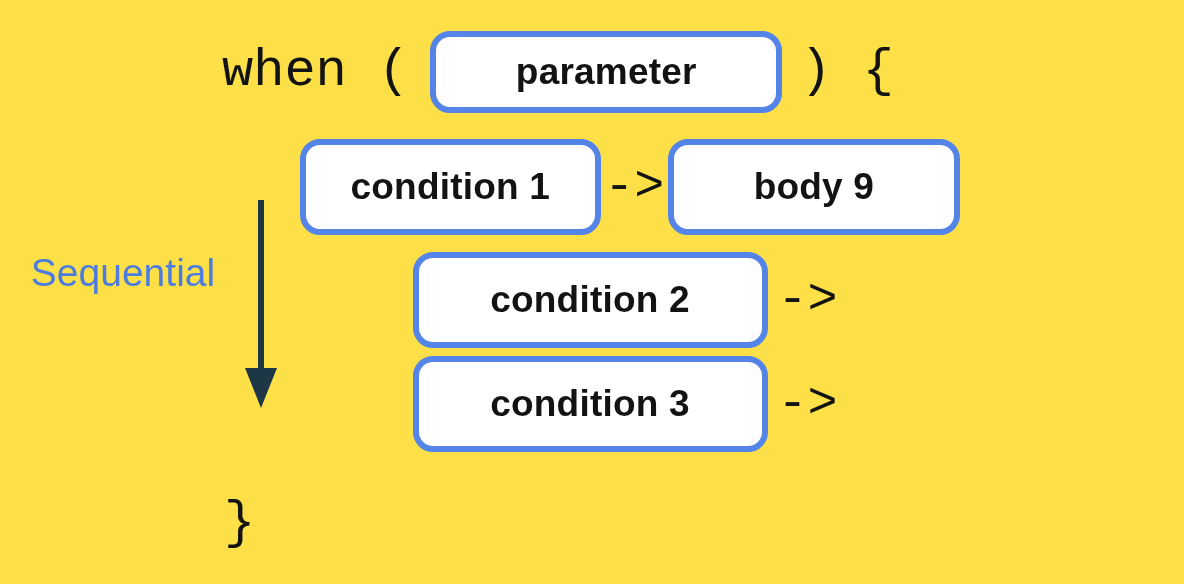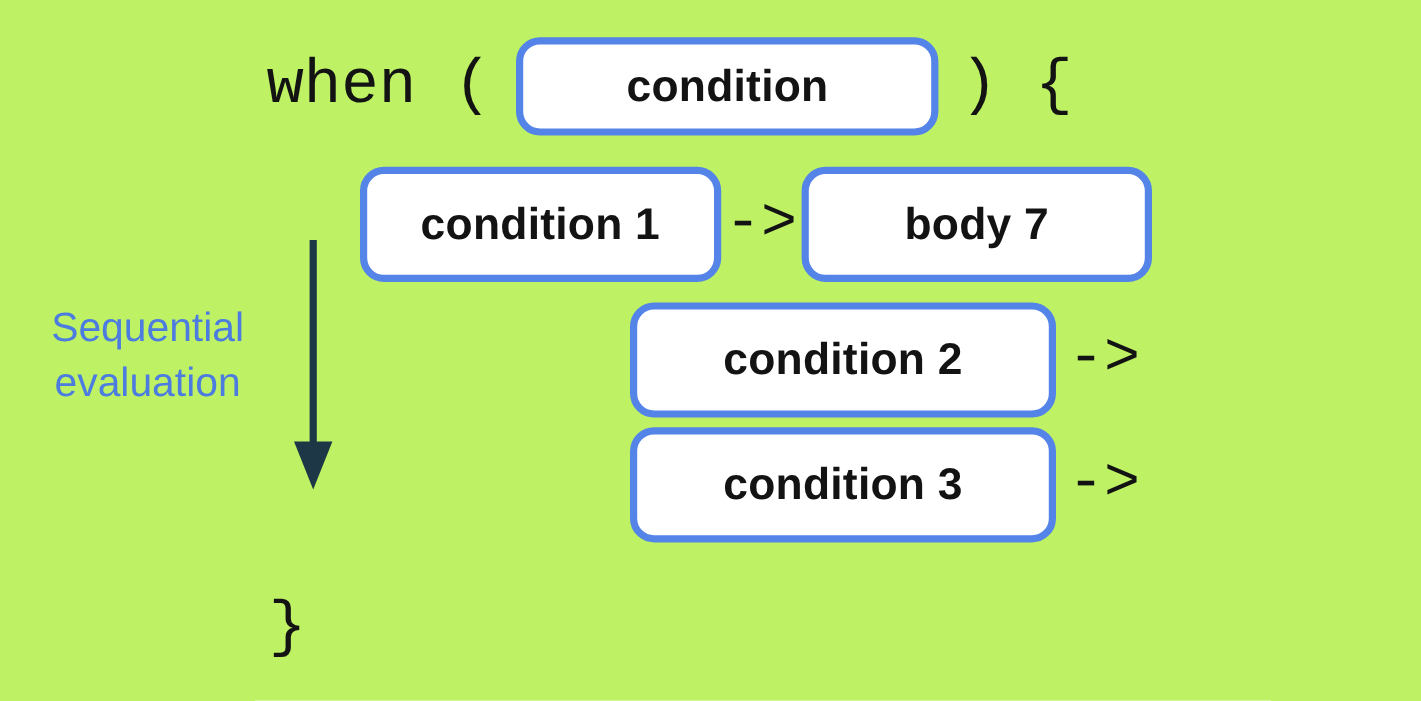--- a/index.html
+++ b/index.html
@@ -5,21 +5,21 @@
   :root{
     --blue-border:#5484E8;
     --blue-text:#4C7CE0;
     --dark-arrow:#1E3747;
     --ink:#131313;
   }
   html,body{margin:0;padding:0;background:#ffffff;}
   .canvas{
     position:relative;
     width:1184px;height:584px;
-    background:#bef264;
+    background:#fde047;
     overflow:hidden;
     font-family:"Liberation Sans", sans-serif;
   }
   .mono{
     font-family:"Liberation Mono", monospace;
     font-size:52px;
     color:var(--ink);
     white-space:pre;
     line-height:1;
   }
@@ -44,37 +44,37 @@
   }
   .param-box{
     width:352px;height:82px;
     margin-left:21px;margin-right:18px;
   }
   
   .row{
     position:absolute;
     left:300px;
     width:660px;height:96px;
-    display:flex;align-items:center;justify-content:flex-end;
+    display:flex;align-items:center;justify-content:center;
   }
   .row-1{top:139px;}
   .row-2{top:252px;}
   .row-3{top:356px;}
   .condition-box{width:355px;height:96px;}
   .body-box{width:345px;height:96px;}
   .row-arrow{
     width:80px;text-align:center;font-size:50px;
   }
   
   .seq-label{
     position:absolute;
     left:12px;top:250px;width:222px;
     text-align:center;
     color:var(--blue-text);
-    font-size:34px;
+    font-size:39px;
     font-weight:500;
     line-height:46px;
   }
   
   .seq-arrow{position:absolute;left:0;top:0;}
   .seq-arrow .shaft{
     position:absolute;
     left:258px;top:200px;
     width:6px;height:172px;
     background:var(--dark-arrow);
@@ -94,42 +94,41 @@
   }
 </style>
 </head>
 <body>
 
 <div class="canvas">
 
   <div class="top-line">
     <span class="mono">when (</span>
     <div class="node param-box">
-      <span>condition</span>
+      <span>parameter</span>
     </div>
     <span class="mono">) {</span>
   </div>
 
   <div class="seq-label">
     <div>Sequential</div>
-    <div>evaluation</div>
   </div>
 
   <div class="seq-arrow">
     <div class="shaft"></div>
     <div class="head"></div>
   </div>
 
   <div class="row row-1">
     <div class="node condition-box">
       <span>condition 1</span>
     </div>
     <span class="mono row-arrow">-&gt;</span>
     <div class="node body-box">
-      <span>body 7</span>
+      <span>body 9</span>
     </div>
   </div>
 
   <div class="row row-2">
     <div class="node condition-box">
       <span>condition 2</span>
     </div>
     <span class="mono row-arrow">-&gt;</span>
   </div>
 

